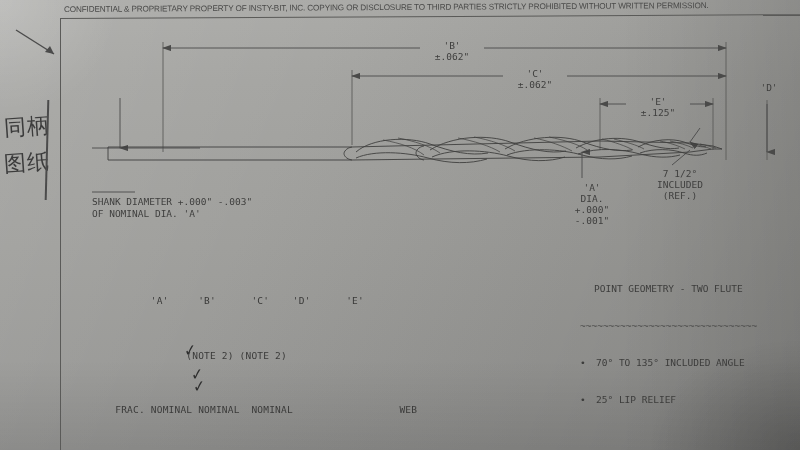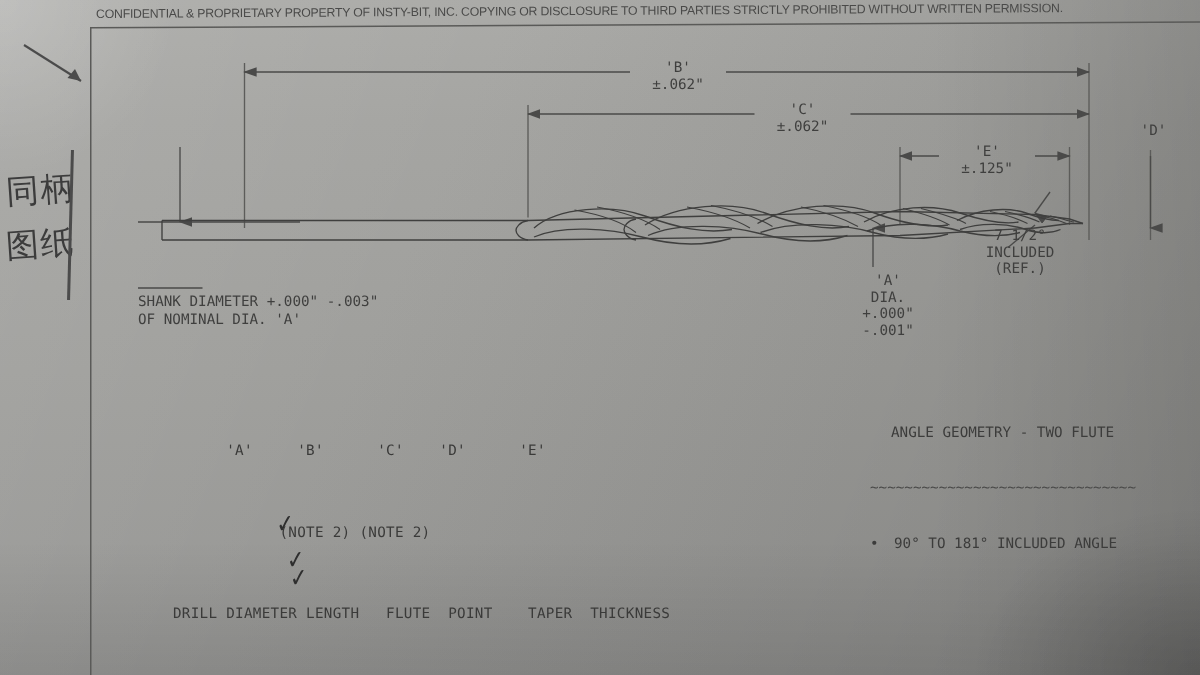--- a/index.html
+++ b/index.html
@@ -109,21 +109,21 @@
     color: #3f3f3e;
     text-align: center;
     line-height: 11px;
     white-space: pre;
   }
   .dim-b { left: 422px; top: 40px; width: 60px; }
   .dim-c { left: 505px; top: 68px; width: 60px; }
   .dim-e { left: 628px; top: 96px; width: 60px; }
   .dim-d { left: 752px; top: 82px; width: 34px; }
   .dim-a-point { left: 562px; top: 182px; width: 60px; text-align: center; }
-  .dim-angle { left: 625px; top: 152px; width: 110px; text-align: center; }
+  .dim-angle { left: 625px; top: 168px; width: 110px; text-align: center; }
   .note-shank { left: 92px; top: 196px; width: 240px; text-align: left; line-height: 12px; }
 
   
   .table-wrap {
     position: absolute;
     left: 62px; top: 252px;
     font-family: "DejaVu Sans Mono", monospace;
     font-size: 9.5px;
     color: #3c3c3b;
     white-space: pre;
@@ -292,31 +292,33 @@
 -.001"</div>
   <div class="dim-label dim-angle">7 1/2°
 INCLUDED
 (REF.)</div>
   <div class="dim-label note-shank">SHANK DIAMETER +.000" -.003"
 OF NOMINAL DIA. 'A'</div>
 
   <div class="table-wrap">
     <div class="hdr">               'A'     'B'      'C'    'D'      'E'</div>
     <div class="hdr">                     (NOTE 2) (NOTE 2)</div>
+    <div class="hdr">         FRAC. NOMINAL NOMINAL  NOMINAL                  WEB</div>
     <div class="hdr">         DRILL DIAMETER LENGTH   FLUTE  POINT    TAPER  THICKNESS</div>
     
     
     
   </div>
 
   <div class="chk" style="left:183px; top:340px;">✓</div>
   <div class="chk" style="left:190px; top:364px;">✓</div>
   <div class="chk" style="left:192px; top:376px;">✓</div>
 
   <div class="geom">
-    <div class="geom-title">ANGLE GEOMETRY - TWO FLUTE</div>
+    <div class="geom-title">POINT GEOMETRY - TWO FLUTE</div>
     <div class="geom-tilde">~~~~~~~~~~~~~~~~~~~~~~~~~~~~~~~</div>
-    <div class="geom-item"><span class="geom-bullet">•</span><span>90° TO 181° INCLUDED ANGLE</span></div>
+    <div class="geom-item"><span class="geom-bullet">•</span><span>70° TO 135° INCLUDED ANGLE</span></div>
+    <div class="geom-item"><span class="geom-bullet">•</span><span>25° LIP RELIEF</span></div>
     
     
   </div>
 
 </div>
 
 </body></html>

